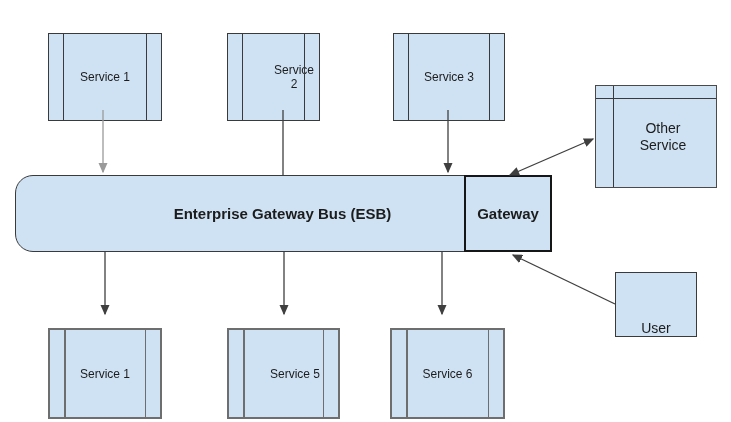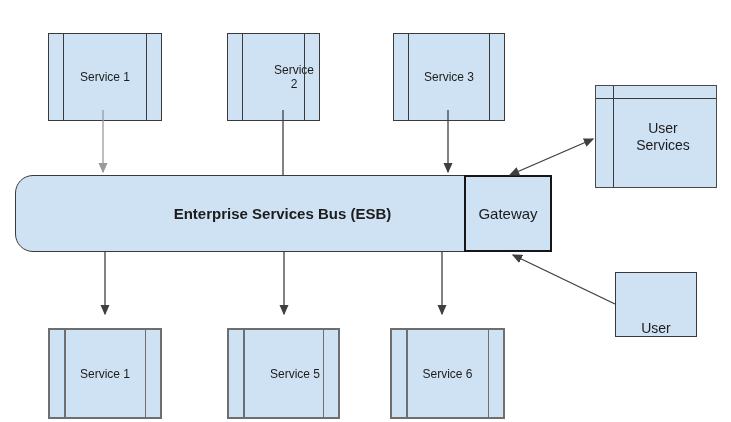--- a/index.html
+++ b/index.html
@@ -25,21 +25,21 @@
   .stripe-left{left:14px;}
   .stripe-right{right:14px;}
   #esb{
     left:15px;top:175px;width:535px;height:77px;
     border:1.4px solid #3a3a3a;border-radius:18px;
     font-weight:bold;font-size:15px;
   }
   #gateway{
     left:464px;top:175px;width:88px;height:77px;
     border:2px solid #161616;
-    font-weight:normal;font-size:15px;
+    font-weight:bold;font-size:15px;
     z-index:3;
   }
   #other-services{
     left:595px;top:85px;width:122px;height:103px;
     border:1.6px solid #4a4a4a;
     font-size:14px;line-height:17px;
   }
   #other-services .stripe-v{left:17px;background:#3a3a3a;}
   #other-services .stripe-h{position:absolute;left:0;right:0;top:12px;height:1px;background:#3a3a3a;}
   #other-services .lbl{width:72px;margin-left:14px;}
@@ -76,30 +76,30 @@
     <span class="stripe-v stripe-right"></span>
     <span>Service 2</span>
   </div>
   <div class="box svc" id="service-3">
     <span class="stripe-v stripe-left"></span>
     <span class="stripe-v stripe-right"></span>
     <span>Service 3</span>
   </div>
 
   <div class="box" id="esb">
-    <span>Enterprise Services Bus (ESB)</span>
+    <span>Enterprise Gateway Bus (ESB)</span>
   </div>
   <div class="box" id="gateway">
     <span>Gateway</span>
   </div>
 
   <div class="box" id="other-services">
     <span class="stripe-v"></span>
     <span class="stripe-h"></span>
-    <span class="lbl">User Services</span>
+    <span class="lbl">Other Service</span>
   </div>
   <div class="box" id="user">
     <span>User</span>
   </div>
 
   <div class="box svc svc-bottom" id="service-4">
     <span class="stripe-v stripe-left"></span>
     <span class="stripe-v stripe-right"></span>
     <span>Service 1</span>
   </div>

